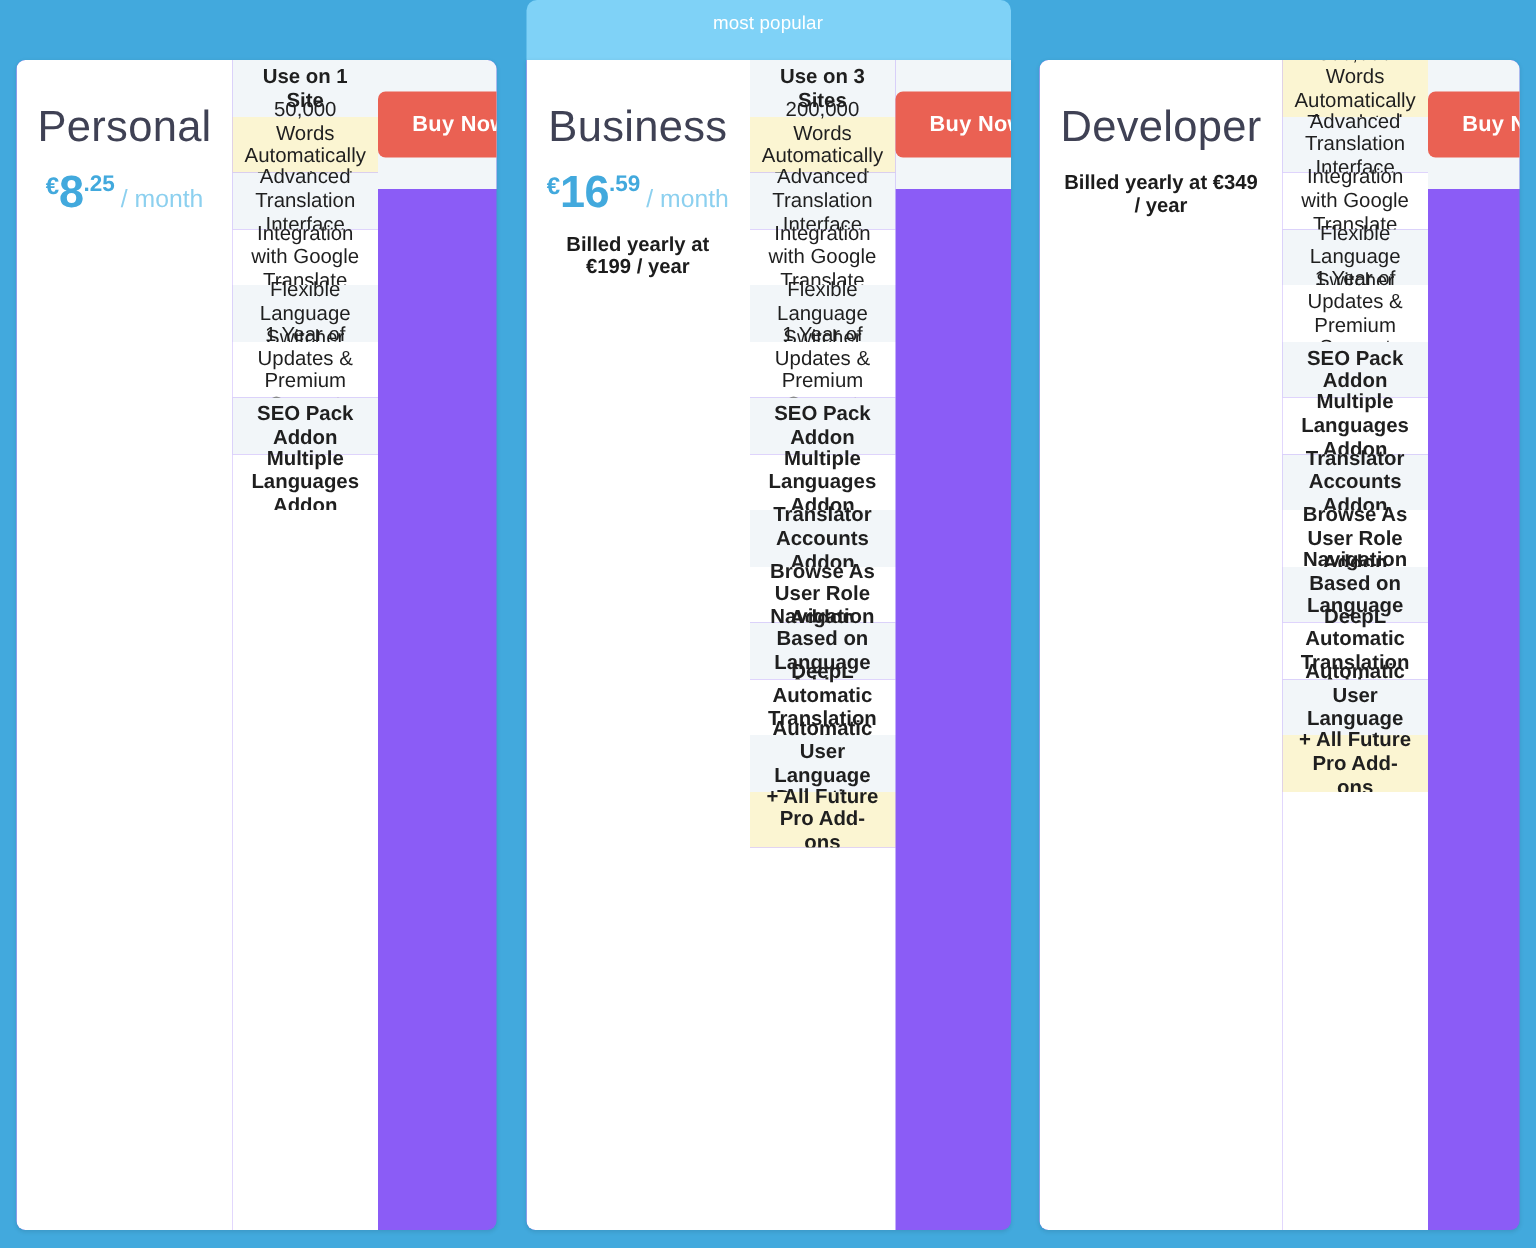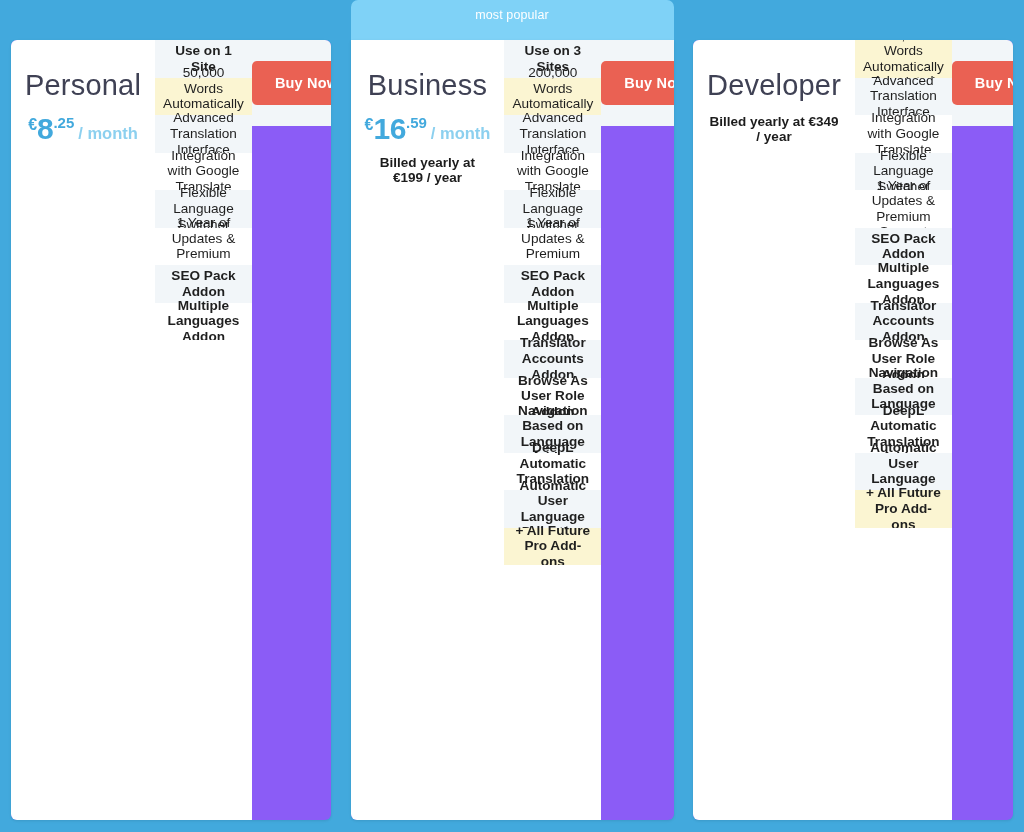--- a/index.html
+++ b/index.html
@@ -100,21 +100,21 @@
   }
   .cents {
     color: #42a9dd;
     font-size: 15px;
     font-weight: bold;
     vertical-align: 11px;
   }
   .per {
     color: #8cd0ef;
     font-size: 16.5px;
-    font-weight: 700;
+    font-weight: 400;
     margin-left: 4px;
   }
   .billed {
     font-size: 13.5px;
     color: #1c1c1c;
     font-weight: 600;
   }
 
   
   .features {

